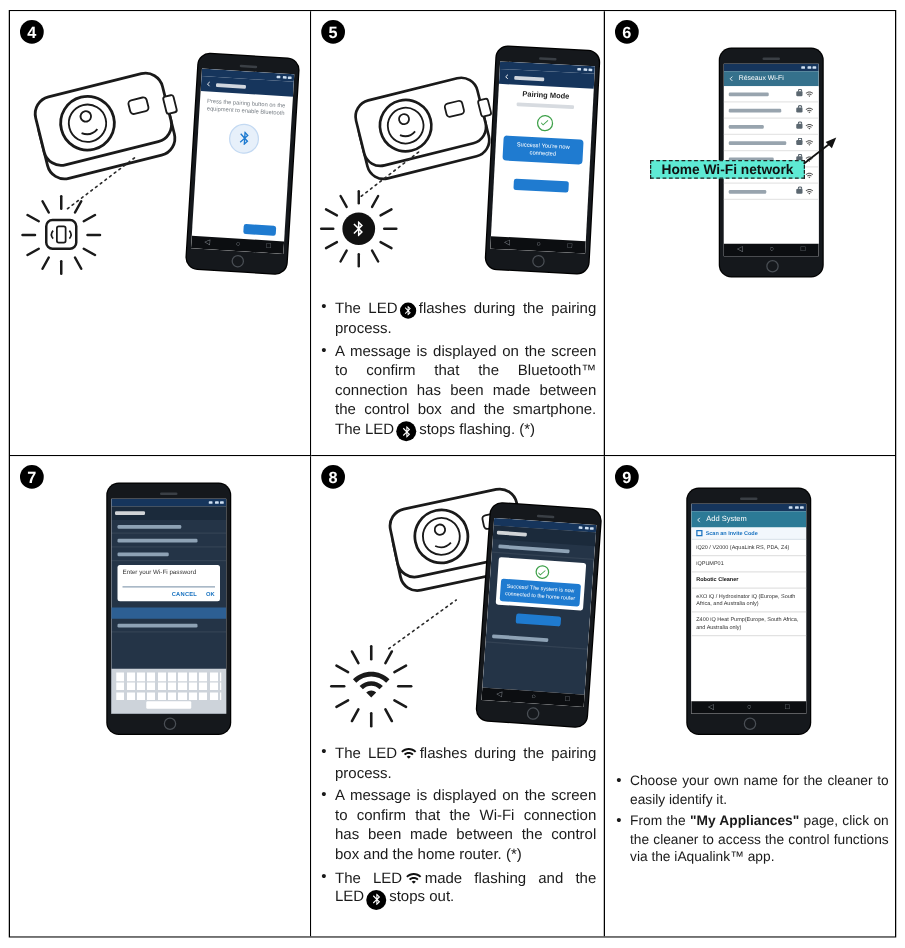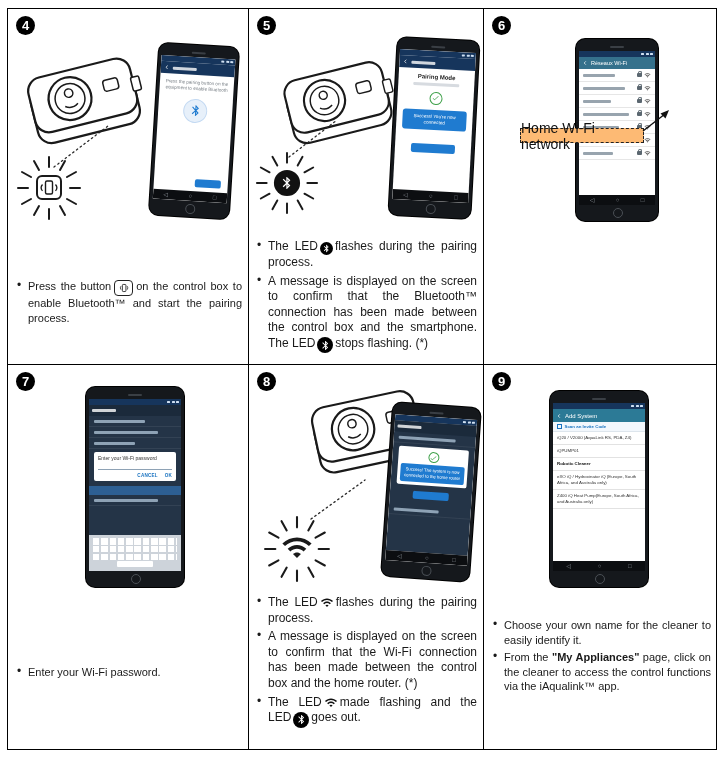--- a/index.html
+++ b/index.html
@@ -65,21 +65,21 @@
 .wlist{flex:1;background:#fff}
 .wrow{height:13px;display:flex;align-items:center;padding:0 4px;border-bottom:.7px solid #e6e6e6}
 .nbar{height:3px;background:#98a4ae;border-radius:1px}
 .wrow:nth-child(1) .nbar{width:32px}.wrow:nth-child(2) .nbar{width:42px}
 .wrow:nth-child(3) .nbar{width:28px}.wrow:nth-child(4) .nbar{width:46px}
 .wrow:nth-child(5) .nbar{width:36px}.wrow:nth-child(6) .nbar{width:44px}
 .wrow:nth-child(7) .nbar{width:30px}
 .mlock{margin-left:auto;width:4.5px;height:4px;background:#5b6770;border-radius:1px;position:relative}
 .mlock::before{content:"";position:absolute;left:.8px;top:-2.2px;width:2.4px;height:2.2px;border:.8px solid #5b6770;border-bottom:none;border-radius:2px 2px 0 0}
 .mwifi{width:7px;height:5.5px;margin-left:2.5px;fill:#555}
-.callout{position:absolute;left:36px;top:119px;width:124px;height:15px;border:1.4px dashed #222;background:#fdba74;font-size:14px;font-weight:400;display:flex;align-items:center;justify-content:center;z-index:5;color:#111}
+.callout{position:absolute;left:36px;top:119px;width:124px;height:15px;border:1.4px dashed #222;background:#5eead4;font-size:11px;font-weight:700;display:flex;align-items:center;justify-content:center;z-index:5;color:#111}
 .callout-arrow{position:absolute;left:156px;top:97px;width:34px;height:28px;z-index:6}
 
 .p7body{flex:1;background:#243447;display:flex;flex-direction:column}
 .drow{height:11px;border-bottom:.6px solid rgba(255,255,255,.07);position:relative;flex:0 0 auto}
 .drow::before{content:"";position:absolute;left:5px;top:4px;height:3px;background:#8ea2b5;border-radius:1px;width:55%}
 .drow.d2::before{width:70%}.drow.d3::before{width:45%}
 .dlg{background:#fff;margin:3px 5px;border-radius:2px;padding:3px 4px;flex:0 0 auto}
 .dlg-t{font-size:5px;color:#333}
 .dlg-in{height:7px;border-bottom:1px solid #8ea2b5;margin:2px 0 3px}
 .dlg-b{display:flex;justify-content:flex-end;gap:7px;font-size:4.6px;font-weight:bold;color:#1a73c0;letter-spacing:.2px}
@@ -168,28 +168,20 @@
         </div>
         <div class="navbar">
           <span>◁</span>
           <span>○</span>
           <span>□</span>
         </div>
       </div>
       <div class="ph-bot"></div>
     </div>
 
-    <ul class="bullets" style="top:270px;left:8px;width:226px">
-      <li><span>Press the button</span><span class="ic-btn">
-            <svg viewBox="0 0 24 22">
-              <rect x="9" y="4.5" width="6.5" height="13" rx="1.5" fill="none" stroke="#222" stroke-width="1.6"></rect>
-              <path d="M6.5 7.5 q-2.6 3.3 0 6.6 M17.8 7.5 q2.6 3.3 0 6.6" fill="none" stroke="#222" stroke-width="1.4"></path>
-            </svg>
-          </span><span>on the control box to enable Bluetooth™ and start the pairing process.</span></li>
-    </ul>
   </section>
 
   <section class="cell">
     <div class="badge">5</div>
 
     <svg class="boxart" style="left:20px;top:38px;width:134px;height:104px" viewBox="0 0 150 115">
       <g transform="rotate(-14 75 57)" fill="#fff" stroke="#1a1a1a" stroke-width="2.4" stroke-linejoin="round">
         <rect x="20" y="38" width="112" height="60" rx="15"></rect>
         <rect x="20" y="26" width="112" height="60" rx="15"></rect>
         <circle cx="62" cy="56" r="23"></circle>
@@ -391,23 +383,20 @@
             <div class="kb-row"></div>
               <div class="kb-row"></div>
               <div class="kb-row"></div>
             <div class="kb-space"></div>
           </div>
         </div>
       </div>
       <div class="ph-bot"></div>
     </div>
 
-    <ul class="bullets" style="top:300px;left:8px;width:226px">
-      <li><span>Enter your Wi-Fi password.</span></li>
-    </ul>
   </section>
 
   <section class="cell last-row">
     <div class="badge">8</div>
 
     <svg class="boxart" style="left:46px;top:10px;width:140px;height:106px" viewBox="0 0 150 115">
       <g transform="rotate(-12 75 57)" fill="#fff" stroke="#1a1a1a" stroke-width="2.4" stroke-linejoin="round">
         <rect x="20" y="38" width="112" height="60" rx="15"></rect>
         <rect x="20" y="26" width="112" height="60" rx="15"></rect>
         <circle cx="62" cy="56" r="23"></circle>
@@ -480,21 +469,21 @@
       <li><span>The LED</span><span class="ic-wifi"><svg viewBox="0 0 24 20">
               <path d="M1 9l2 2c4.97-4.97 13.03-4.97 18 0l2-2C16.93 2.93 7.08 2.93 1 9zm8 8l3 3 3-3c-1.65-1.66-4.34-1.66-6 0zm-4-4l2 2c2.76-2.76 7.24-2.76 10 0l2-2C15.14 9.14 8.87 9.14 5 13z"></path>
             </svg></span><span>flashes during the pairing process.</span></li>
       <li><span>A message is displayed on the screen to confirm that the Wi-Fi connection has been made between the control box and the home router. (*)</span></li>
       <li><span>The LED</span><span class="ic-wifi"><svg viewBox="0 0 24 20">
               <path d="M1 9l2 2c4.97-4.97 13.03-4.97 18 0l2-2C16.93 2.93 7.08 2.93 1 9zm8 8l3 3 3-3c-1.65-1.66-4.34-1.66-6 0zm-4-4l2 2c2.76-2.76 7.24-2.76 10 0l2-2C15.14 9.14 8.87 9.14 5 13z"></path>
             </svg></span><span>made flashing and the LED</span><span class="ic-circle lg">
             <svg viewBox="0 0 24 24">
               <path d="M17.71 7.71 12 2h-1v7.59L6.41 5 5 6.41 10.59 12 5 17.59 6.41 19 11 14.41V22h1l5.71-5.71-4.3-4.29 4.3-4.29zM13 5.83l1.88 1.88L13 9.59V5.83zm1.88 10.46L13 18.17v-3.76l1.88 1.88z"></path>
             </svg>
-          </span><span>goes out.</span></li>
+          </span><span>stops out.</span></li>
     </ul>
   </section>
 
   <section class="cell last-col last-row">
     <div class="badge">9</div>
 
     <div class="phone" style="left:66px;top:26px;width:98px;height:196px">
       <div class="ph-top"></div>
       <div class="ph-screen">
         <div class="sbar">

